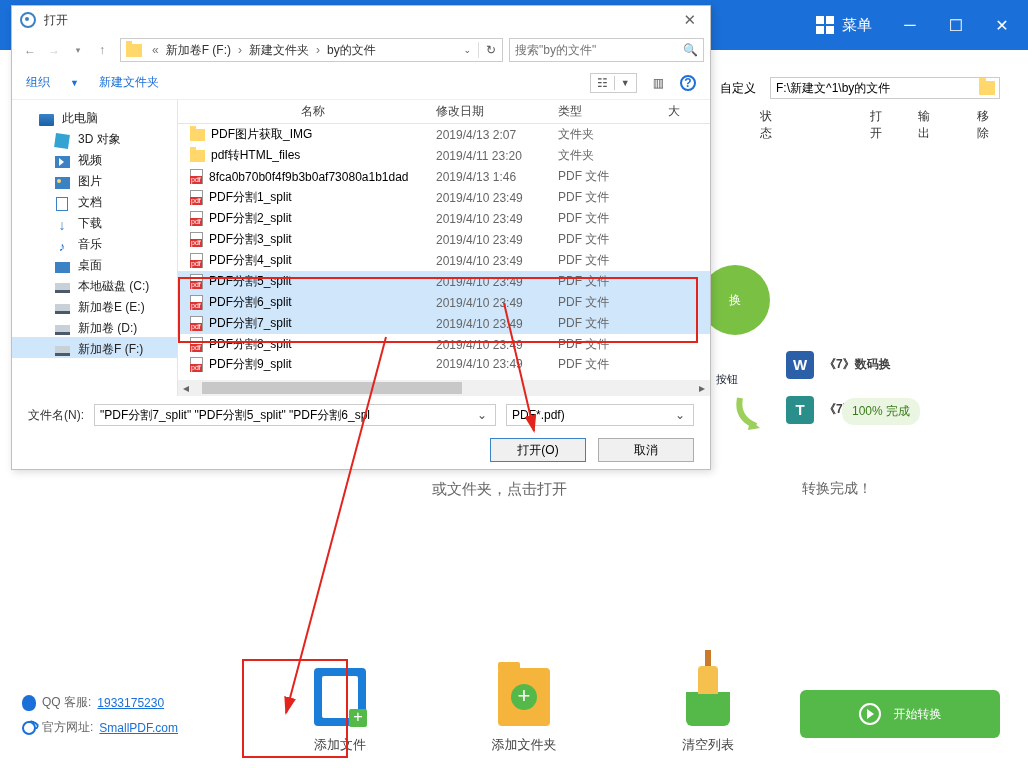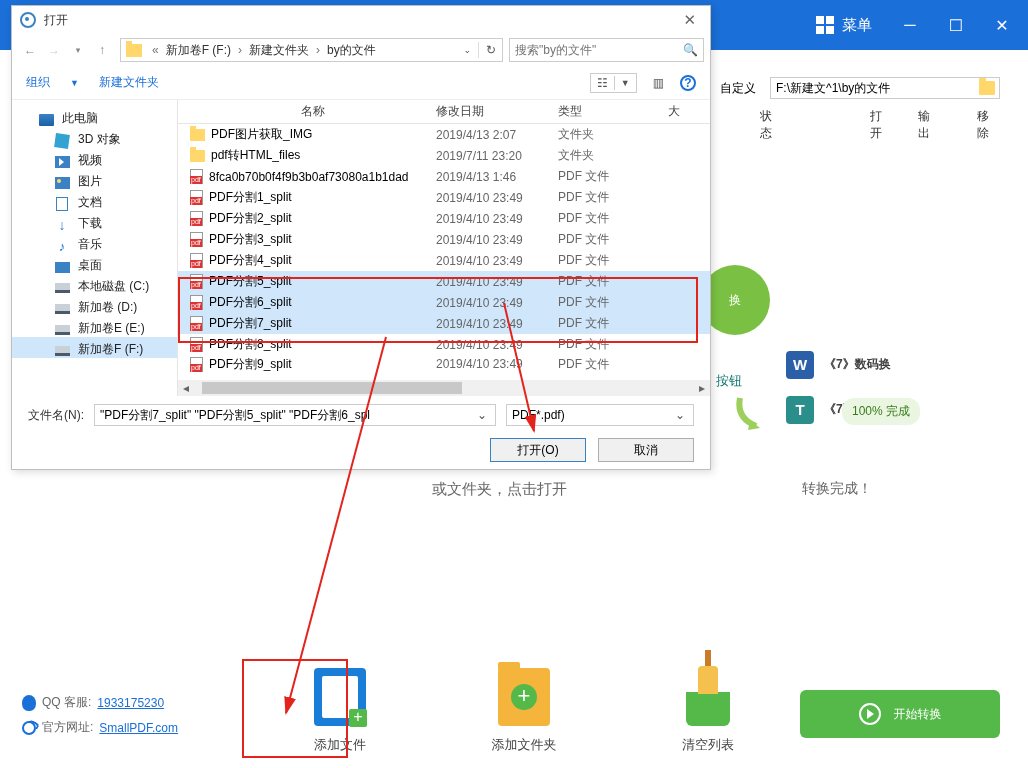--- a/index.html
+++ b/index.html
@@ -22,21 +22,21 @@
 .bg-folder-ic::before { content: ""; position: absolute; top: -3px; left: 0; width: 7px; height: 3px; background: #ffd76a; border-radius: 1px 1px 0 0; }
 
 .bg-headers { position: absolute; top: 108px; display: flex; font-size: 13px; color: #333; }
 .bg-headers .c1 { position: absolute; left: 760px; }
 .bg-headers .c2 { position: absolute; left: 870px; }
 .bg-headers .c3 { position: absolute; left: 918px; }
 .bg-headers .c4 { position: absolute; left: 977px; }
 
 
 .green-circle { position: absolute; left: 700px; top: 265px; width: 70px; height: 70px; border-radius: 50%; background: #7ac143; color: #fff; display: flex; align-items: center; justify-content: center; font-size: 22px; }
-.green-tip { position: absolute; left: 716px; top: 372px; color:#0f766e; font-size:13px; }
+.green-tip { position: absolute; left: 716px; top: 372px; color:#0f172a; font-size:11px; }
 
 .doc-results { position: absolute; left: 786px; top: 342px; }
 .doc-row { display: flex; align-items: center; gap: 10px; height: 45px; }
 .doc-ic { width: 28px; height: 28px; border-radius: 4px; display: flex; align-items: center; justify-content: center; color:#fff; font-size: 15px; font-weight: bold; }
 .doc-label { color:#404040;font-weight:bold; }
 .progress-pill { position: absolute; left: 842px; top: 398px; background: #eaf6e2; border-radius: 12px; padding: 5px 10px; color: #3a7a1a; font-size: 13px; }
 .swoosh { position: absolute; left: 734px; top: 394px; width: 40px; height: 40px; }
 .swoosh svg { width: 40px; height: 40px; }
 .convert-done { position: absolute; left: 802px; top: 480px; color: #666; font-size: 14px; }
 
@@ -353,27 +353,27 @@
         <div class="tree-item tree-sub">
           <span class="ti">
             <div class="ic-disk"></div>
           </span>
           <span>本地磁盘 (C:)</span>
         </div>
         <div class="tree-item tree-sub">
           <span class="ti">
             <div class="ic-disk"></div>
           </span>
+          <span>新加卷E (E:)</span>
+        </div>
+        <div class="tree-item tree-sub">
+          <span class="ti">
+            <div class="ic-disk"></div>
+          </span>
           <span>新加卷 (D:)</span>
-        </div>
-        <div class="tree-item tree-sub">
-          <span class="ti">
-            <div class="ic-disk"></div>
-          </span>
-          <span>新加卷E (E:)</span>
         </div>
         <div class="tree-item tree-sub sel">
           <span class="ti">
             <div class="ic-disk"></div>
           </span>
           <span>新加卷F (F:)</span>
         </div>
       </div>
     <div class="dlg-files">
       <div class="fh">
@@ -389,21 +389,21 @@
               <span>PDF图片获取_IMG</span>
             </span>
             <span class="c-date">2019/4/13 2:07</span>
             <span class="c-type">文件夹</span>
           </div>
           <div class="frow">
             <span class="c-name">
               <span class="fic-folder"></span>
               <span>pdf转HTML_files</span>
             </span>
-            <span class="c-date">2019/7/11 23:20</span>
+            <span class="c-date">2019/4/11 23:20</span>
             <span class="c-type">文件夹</span>
           </div>
           <div class="frow">
             <span class="c-name">
               <span class="fic-pdf"></span>
               <span>8fca0b70b0f4f9b3b0af73080a1b1dad</span>
             </span>
             <span class="c-date">2019/4/13 1:46</span>
             <span class="c-type">PDF 文件</span>
           </div>

